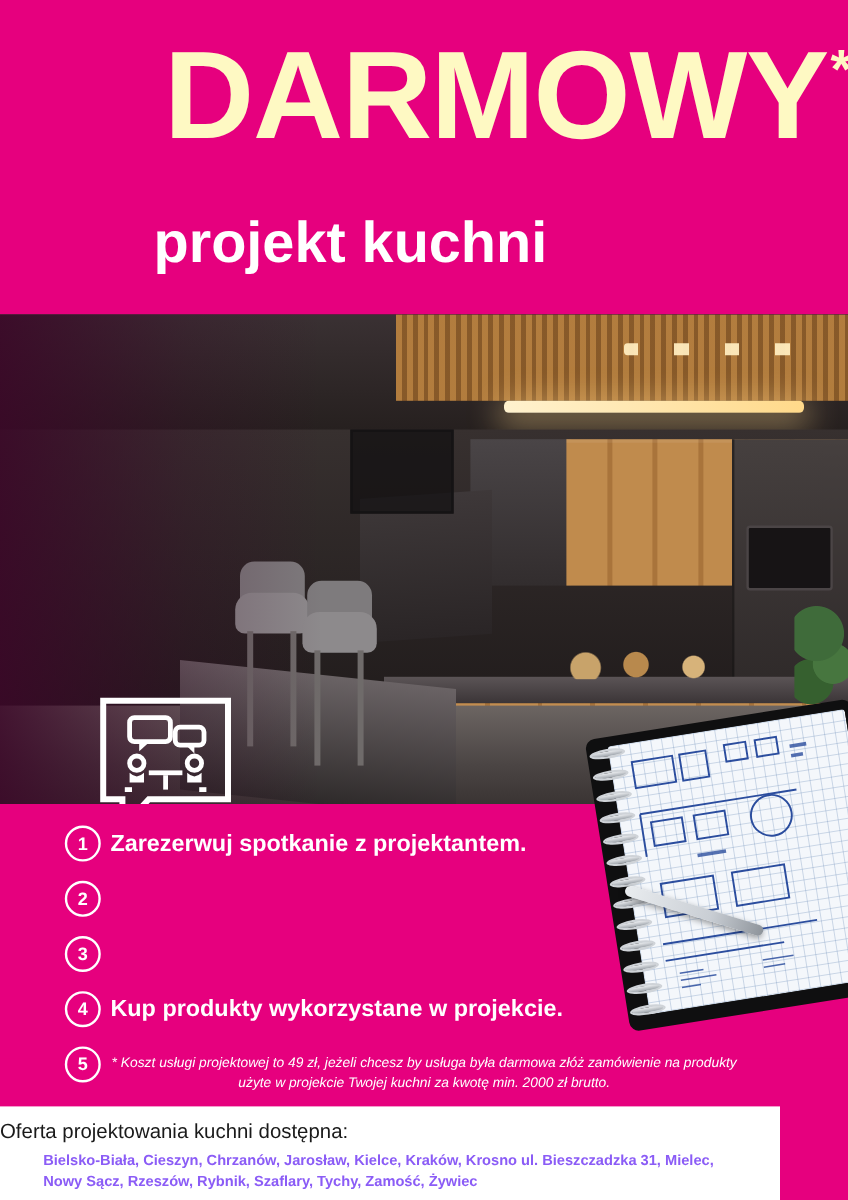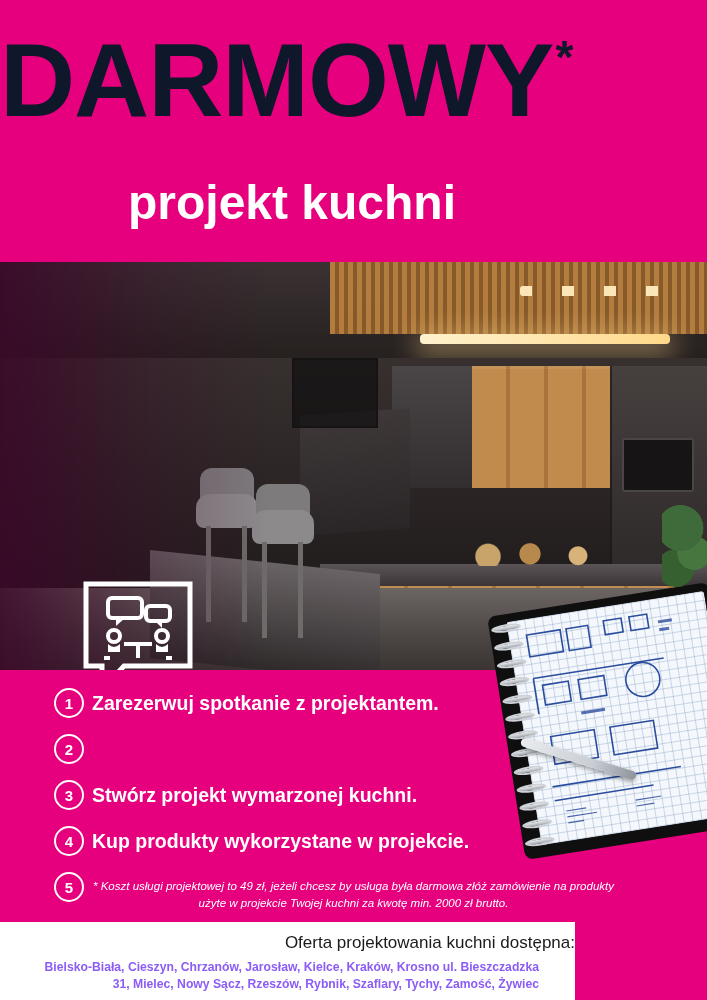--- a/index.html
+++ b/index.html
@@ -20,22 +20,22 @@
   .header {
     position: absolute;
     left: 0; top: 0;
     width: 707px; height: 262px;
     background: #e6007e;
   }
   .headline {
     position: absolute;
     left: 0; top: 28px;
     width: 707px;
-    text-align: left;
-    color: #0f172a;
+    text-align: right;
+    color: #fef9c3;
     font-size: 104px;
     font-weight: bold;
     letter-spacing: -1px;
     line-height: 1.0;
     white-space: nowrap;
   }
   .headline .star {
     font-size: 46px;
     vertical-align: top;
     position: relative;
@@ -260,23 +260,23 @@
     font-size: 11.5px;
     font-style: italic;
     line-height: 1.45;
     padding: 0 88px;
   }
 
   
   .footer {
     position: absolute;
     left: 0; top: 922px;
-    width: 575px; height: 78px;
+    width: 650px; height: 78px;
     background: #ffffff;
-    text-align: right;
+    text-align: left;
     padding-top: 8px;
   }
   .footer-title {
     color: #1a1a1a;
     font-size: 17px;
     line-height: 1.5;
   }
   .footer-cities {
     margin-top: 3px;
     color: #8b5cf6;
@@ -355,21 +355,20 @@
   <div class="steps">
     <div class="step" style="top:16px">
       <div class="step-num">1</div>
       <div class="step-text">Zarezerwuj spotkanie z projektantem.</div>
     </div>
     <div class="step" style="top:62px">
       <div class="step-num">2</div>
     </div>
     <div class="step" style="top:108px">
       <div class="step-num">3</div>
-      <div class="step-text">Stwórz projekt wymarzonej kuchni.</div>
     </div>
     <div class="step" style="top:154px">
       <div class="step-num">4</div>
       <div class="step-text">Kup produkty wykorzystane w projekcie.</div>
     </div>
     <div class="step" style="top:200px">
       <div class="step-num">5</div>
     </div>
   </div>
 

